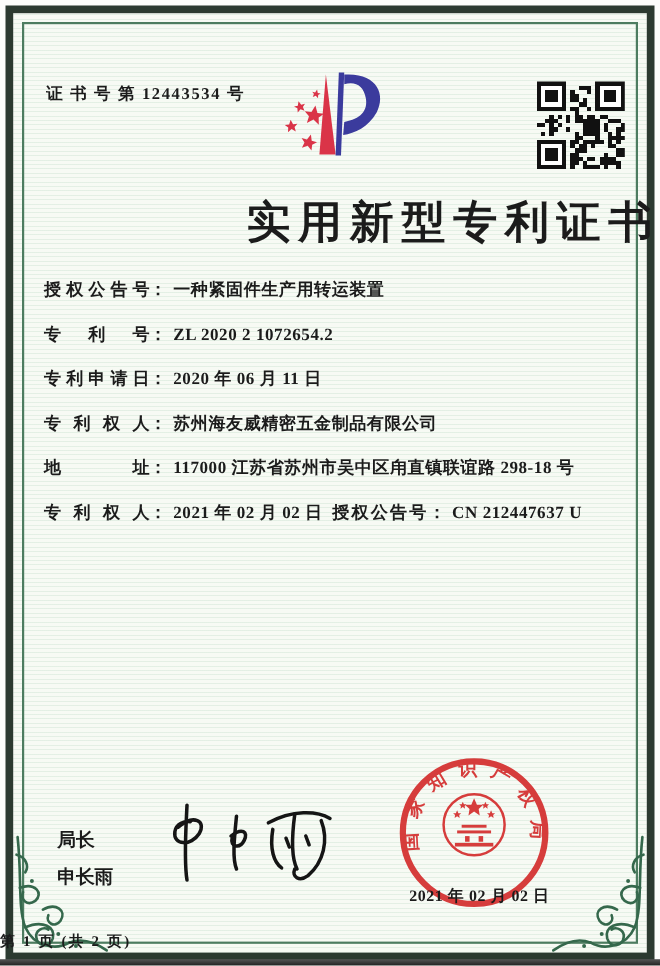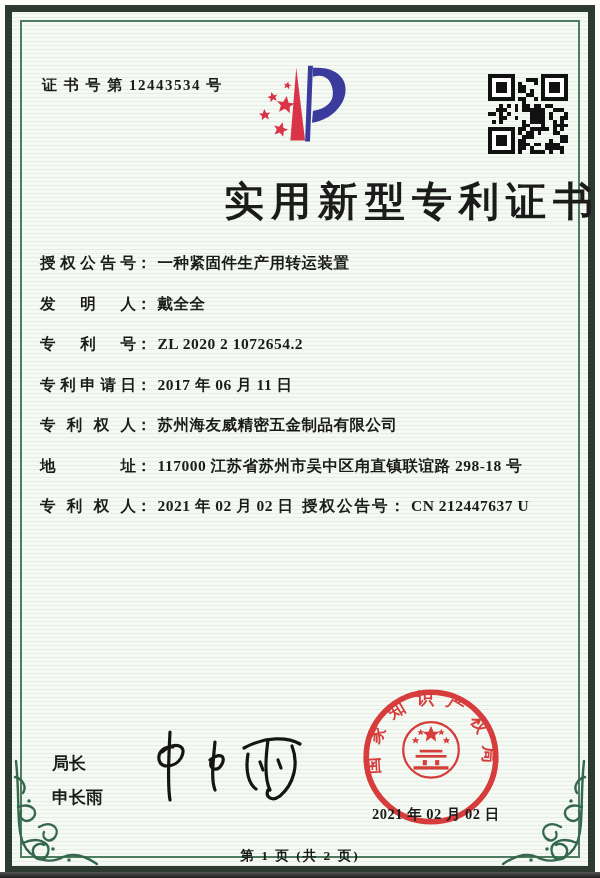--- a/index.html
+++ b/index.html
@@ -22,21 +22,21 @@
   .fcolon{display:inline-block;margin-right:6px;}
   .fvalue{letter-spacing:0.5px;}
   .grant-right{position:absolute;left:262px;top:0;}
   .grant-right .glabel{letter-spacing:2px;}
   .paras{position:absolute;left:40px;top:534px;width:521px;font-size:14.5px;font-weight:600;line-height:20px;text-align:justify;}
   .paras p{margin:0 0 3px 0;text-indent:2em;}
   .officer{position:absolute;left:52px;top:747px;font-size:17px;font-weight:700;line-height:34px;}
   .signature{position:absolute;left:122px;top:722px;width:210px;height:92px;}
   .seal{position:absolute;left:358px;top:684px;width:146px;height:146px;opacity:0.93;}
   .seal-date{position:absolute;left:372px;top:805px;font-size:14.5px;font-weight:700;letter-spacing:0.5px;}
-  .footer{position:absolute;left:0;top:847px;width:100%;text-align:center;font-size:13.5px;font-weight:700;letter-spacing:2px;}
+  .footer{position:absolute;left:0;top:847px;width:100%;font-size:13.5px;font-weight:700;letter-spacing:2px;}
   .flourish{position:absolute;width:92px;height:112px;}
   .flourish.bl{left:9px;bottom:9px;}
   .flourish.br{right:9px;bottom:9px;transform:scaleX(-1);}
 </style>
 </head>
 <body>
 
 <div class="paper">
   <div class="guilloche"></div>
   <div class="outer-border"></div>
@@ -225,27 +225,24 @@
       <rect x="2" y="16" width="3" height="3" fill="#111"></rect>
     </svg>
 
   <div class="title txt">实用新型专利证书</div>
 
   <div class="fields">
     <div class="frow txt">
       <span class="flabel">授权公告号</span><span class="fcolon">：</span><span class="fvalue">一种紧固件生产用转运装置</span>
     </div>
     <div class="frow txt">
-      <span class="flabel">发明人</span><span class="fcolon">：</span><span class="fvalue">戴全全</span>
-    </div>
-    <div class="frow txt">
       <span class="flabel">专利号</span><span class="fcolon">：</span><span class="fvalue">ZL 2020 2 1072654.2</span>
     </div>
     <div class="frow txt">
-      <span class="flabel">专利申请日</span><span class="fcolon">：</span><span class="fvalue">2017 年 06 月 11 日</span>
+      <span class="flabel">专利申请日</span><span class="fcolon">：</span><span class="fvalue">2020 年 06 月 11 日</span>
     </div>
     <div class="frow txt">
       <span class="flabel">专利权人</span><span class="fcolon">：</span><span class="fvalue">苏州海友威精密五金制品有限公司</span>
     </div>
     <div class="frow txt">
       <span class="flabel">地址</span><span class="fcolon">：</span><span class="fvalue">117000 江苏省苏州市吴中区甪直镇联谊路 298-18 号</span>
     </div>
     <div class="frow txt" style="position:relative;">
       <span class="flabel">专利权人</span><span class="fcolon">：</span><span class="fvalue">2021 年 02 月 02 日</span>
       <span class="grant-right">

